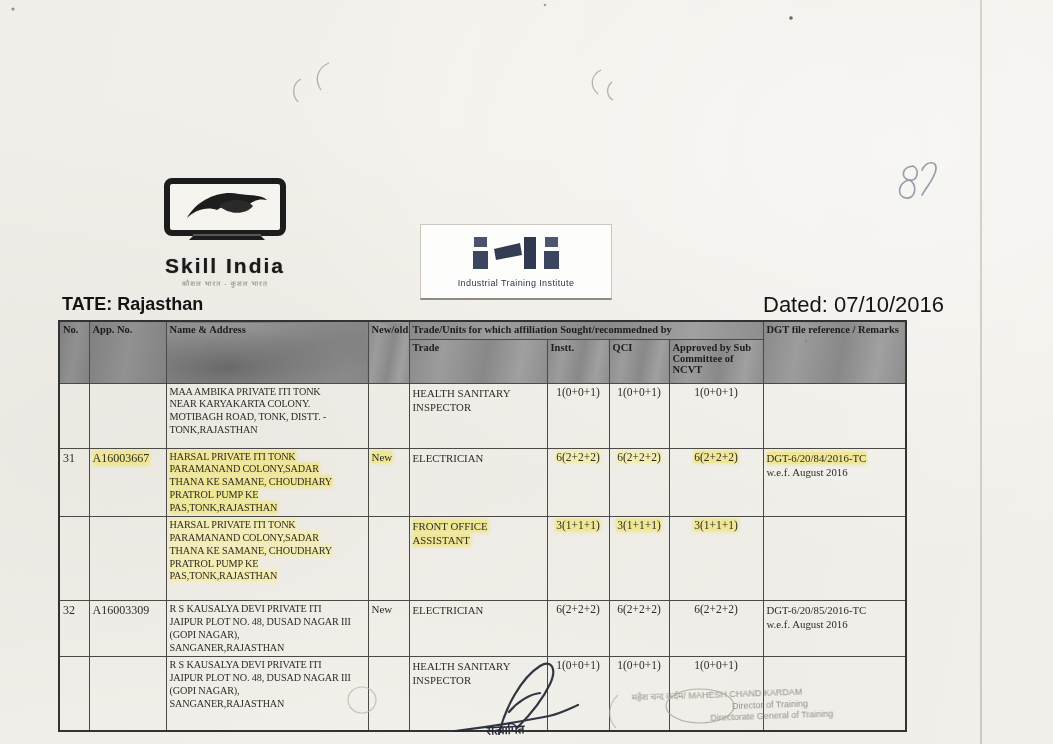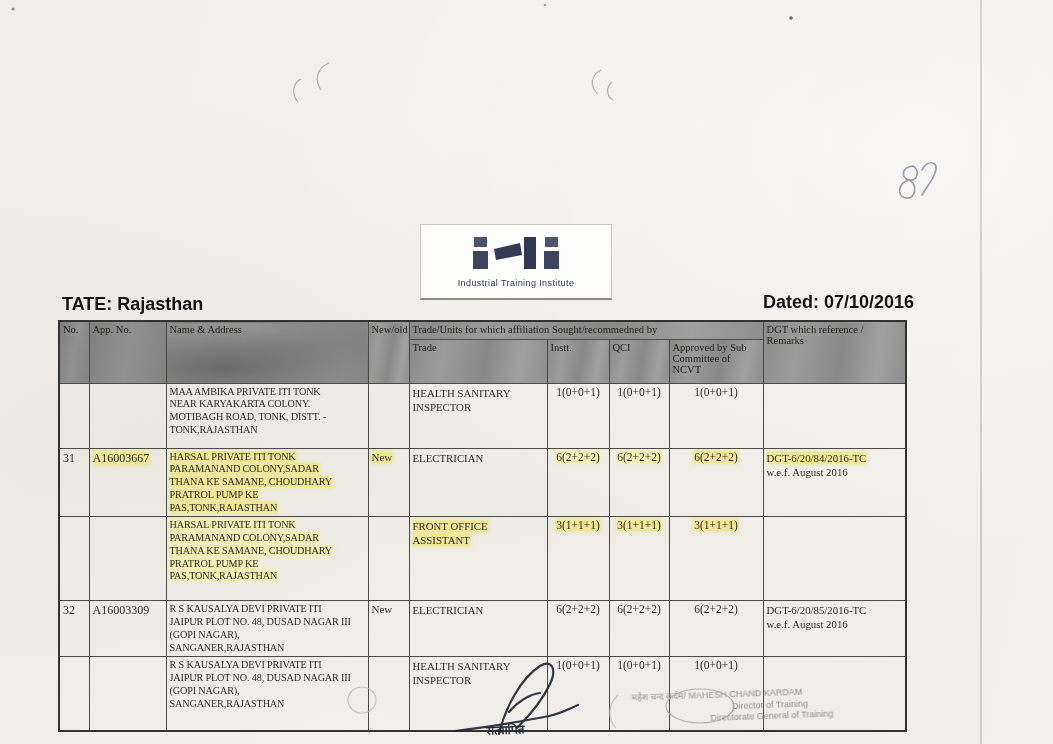--- a/index.html
+++ b/index.html
@@ -11,39 +11,39 @@
       radial-gradient(ellipse at 85% 20%, rgba(255,255,255,.5), transparent 50%),
       linear-gradient(100deg, #f0eee8 0%, #f3f1eb 40%, #efede7 75%, #f2f0ea 100%);
     font-family: "Liberation Sans", sans-serif;
     color:#26241f;
   }
   .abs { position:absolute; }
 
   
   .ref-number { left:668px; top:170px; font-size:18px; font-weight:bold; letter-spacing:.2px; color:#1b1b1b; }
   .state-line { left:62px; top:294px; font-size:18px; font-weight:bold; color:#141414;text-align:center; }
-  .dated-line { left:763px; top:292px; font-size:18px; font-weight:bold; color:#141414; }
+  .dated-line { left:763px; top:292px; font-size:22px; font-weight:normal; color:#141414; }
 
   
   .skill-logo { left:150px; top:178px; width:150px; text-align:center; }
   .skill-logo .title { font-size:21px; font-weight:bold; letter-spacing:2px; color:#1a1a1a; text-shadow:0 0 1px rgba(30,30,30,.55); }
   .skill-logo .tagline { font-size:7px; letter-spacing:1px; color:#8a867e; margin-top:1px; filter:blur(.3px); }
 
   
   .iti-box { left:420px; top:224px; width:192px; height:76px; background:#fdfdfb;
     border:1px solid #ccc8bf; border-bottom:2px solid #8f8b82; text-align:center; padding-top:10px; }
   .iti-caption { font-size:9px; color:#2a3550; letter-spacing:.4px; margin-top:3px; filter:blur(.2px); }
 
   
   table.main { position:absolute; left:58px; top:320px; width:847px; border-collapse:collapse; table-layout:fixed;
     font-family:"Liberation Serif", serif; }
   table.main th, table.main td { border:1px solid #4c4a46; vertical-align:top; padding:2px 3px; overflow:hidden; }
   table.main { border:2px solid #333; }
   thead th {
-    font-size:10.5px; font-weight:normal; text-align:left; color:#1d1c1a;
+    font-size:10.5px; font-weight:bold; text-align:left; color:#1d1c1a;
     background: linear-gradient(100deg,#8a8a8a,#9c9c9c 25%,#888 55%,#a0a0a0 80%,#8e8e8e);
   }
   thead th.h-name { background:
       radial-gradient(ellipse at 30% 75%, rgba(90,90,90,.75), transparent 60%),
       radial-gradient(ellipse at 75% 35%, rgba(120,120,120,.6), transparent 55%),
       linear-gradient(100deg,#8d8d8d,#979797 40%,#868686); }
   thead th.h-left { background: linear-gradient(100deg,#7f7f7f,#919191 50%,#828282); }
   thead tr.hrow1 th { height:18px; }
   thead tr.hrow2 th { height:44px;margin-left:44px; }
   td { font-size:11px; color:#2d2b26; }
@@ -69,20 +69,31 @@
   .edge-line { left:980px; top:0; width:2px; height:744px; background:linear-gradient(#cfcabf,#c6c1b6); opacity:.8; }
 </style>
 </head>
 <body>
 
 <div id="paper">
 
   <div class="abs state-line">TATE: Rajasthan</div>
   <div class="abs dated-line">Dated: 07/10/2016</div>
 
+  <div class="abs skill-logo">
+    <svg width="132" height="72" viewBox="0 0 132 72">
+      <rect x="8" y="3" width="116" height="52" rx="5" fill="#f6f4ee" stroke="#1c1c1c" stroke-width="6"></rect>
+      <path d="M28,40 C38,22 60,12 80,16 C92,18 102,16 108,22 C98,20 90,24 86,32 C78,26 66,26 58,32 C48,28 36,32 28,40 Z" fill="#1d1d1d"></path>
+      <path d="M60,28 C70,20 86,20 94,28 C88,36 72,38 60,28 Z" fill="#2a2a2a"></path>
+      <path d="M40,52 L96,52 L106,62 L30,62 Z" fill="#1c1c1c"></path>
+      <line x1="34" y1="57" x2="102" y2="57" stroke="#6a6a6a" stroke-width="1.4"></line>
+    </svg>
+    <div class="title">Skill India</div>
+    <div class="tagline">कौशल भारत - कुशल भारत</div>
+  </div>
 
   <div class="abs iti-box">
     <svg width="96" height="36" viewBox="0 0 96 36">
       <rect x="6" y="2" width="13" height="10" fill="#49536e"></rect>
       <rect x="5" y="16" width="15" height="18" fill="#3c465f"></rect>
       <polygon points="26,14 52,8 54,20 28,25" fill="#333c52"></polygon>
       <rect x="56" y="2" width="12" height="32" fill="#2f3950"></rect>
       <rect x="77" y="2" width="13" height="10" fill="#4c5671"></rect>
       <rect x="76" y="16" width="15" height="18" fill="#3c465f"></rect>
     </svg>
@@ -101,21 +112,21 @@
         <col style="width:94px">
         <col style="width:143px">
     </colgroup>
     <thead>
       <tr class="hrow1">
         <th rowspan="2" class="h-left">No.</th>
         <th rowspan="2" class="h-left">App. No.</th>
         <th rowspan="2" class="h-name">Name &amp; Address</th>
         <th rowspan="2">New/old</th>
         <th colspan="4">Trade/Units for which affiliation Sought/recommedned by</th>
-        <th rowspan="2">DGT which reference / Remarks</th>
+        <th rowspan="2">DGT file reference / Remarks</th>
       </tr>
       <tr class="hrow2">
         <th>Trade</th>
         <th>Instt.</th>
         <th>QCI</th>
         <th>Approved by Sub Committee of NCVT</th>
       </tr>
     </thead>
     <tbody>
       <tr class="r0">

